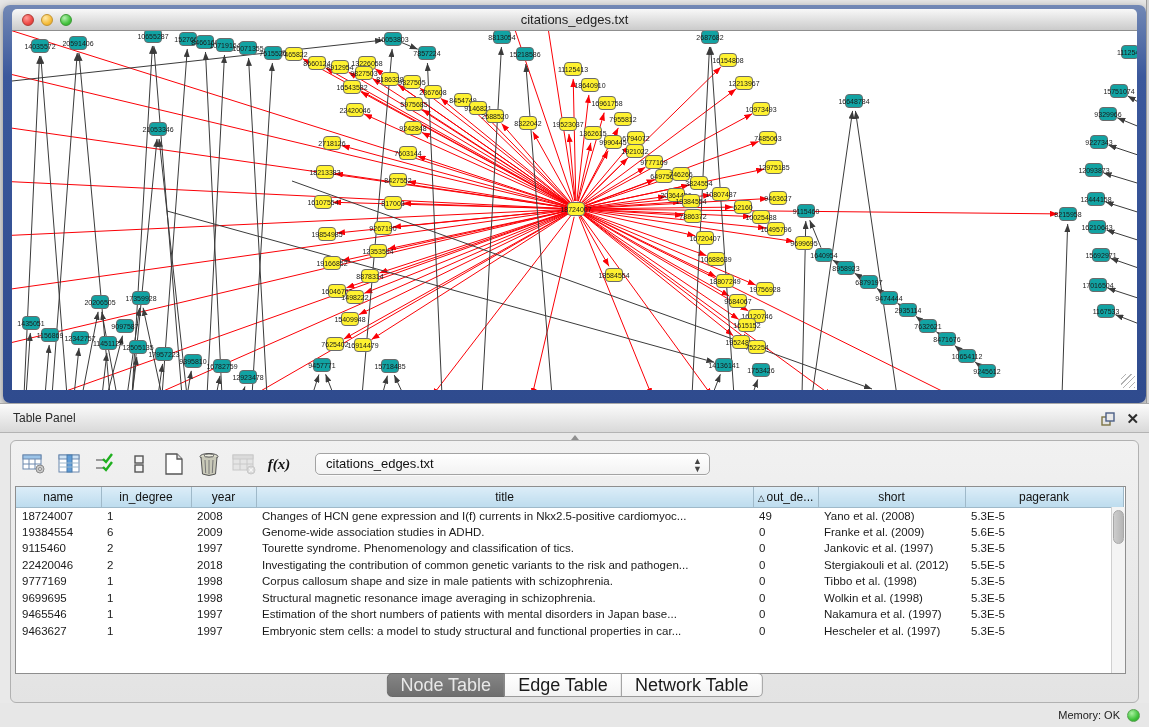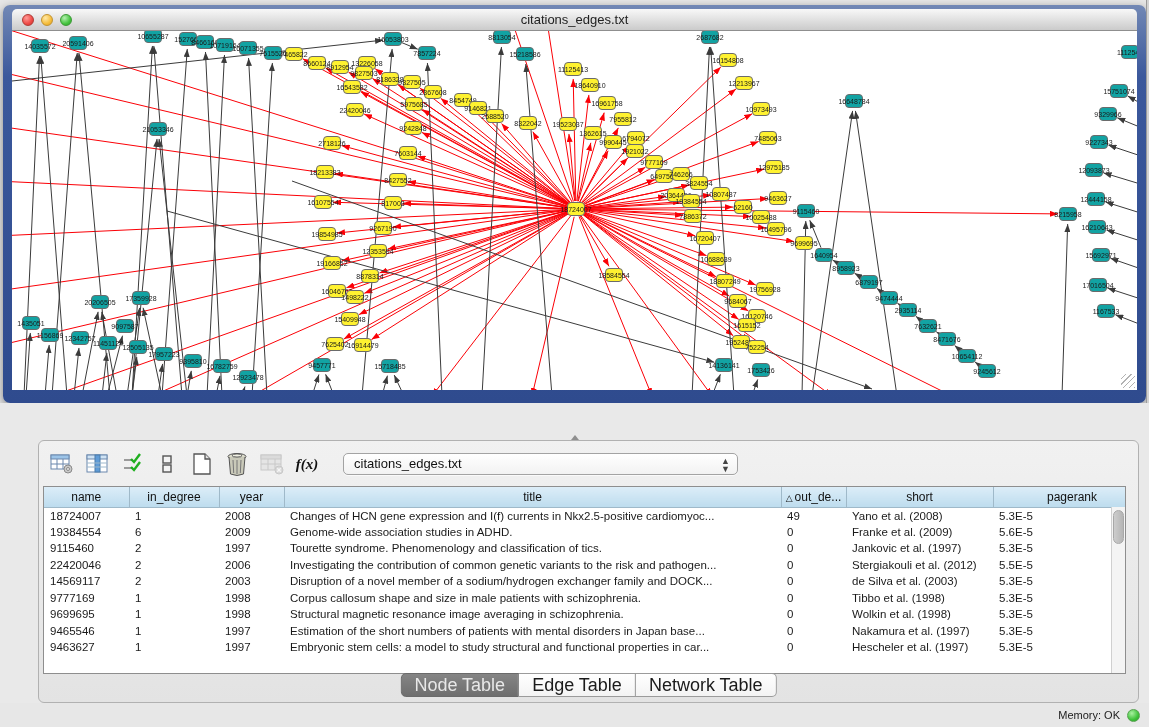--- a/index.html
+++ b/index.html
@@ -31,21 +31,21 @@
     border-top:1px solid #a8a8a8; border-bottom:1px solid #b3b3b3; position:relative; }
   .panel-title { font-size:12px; color:#2b2b2b; line-height:29px; padding-left:13px; }
   .ph-icons { position:absolute; right:10px; top:0; height:29px; display:flex; align-items:center; gap:11px; }
   .float-ic svg, .close-x { display:block; }
   .close-x { font-size:15px; font-weight:bold; color:#2d2d2d; line-height:15px; cursor:default; }
   .splitter-nub { position:absolute; left:571px; top:32px; width:0; height:0;
     border-left:4px solid transparent; border-right:4px solid transparent; border-bottom:5px solid #8f8f8f; }
 
   .panel-inner { position:absolute; left:10px; right:10px; top:37px; height:263px;
     border:1px solid #b1b1b1; border-radius:6px;
-    background:linear-gradient(#f1f1f1,#e3e3e3);margin-left:28px; }
+    background:linear-gradient(#f1f1f1,#e3e3e3); }
   .toolbar { position:absolute; left:10px; top:7px; height:32px; display:flex; align-items:center; gap:9px; }
   .tb-btn { width:26px; height:26px; display:flex; align-items:center; justify-content:center; border-radius:4px; }
   .tb-btn svg { display:block; }
   .fx-label { font-size:15px; font-style:italic; font-family:"Liberation Serif",serif; color:#111; font-weight:bold; }
   .combo { width:395px; height:22px; margin-left:14px; border:1px solid #a3a3a3; border-radius:5px;
     background:linear-gradient(#ffffff,#f2f2f2); position:relative; box-shadow:0 1px 0 rgba(255,255,255,.7); }
   .combo-text { font-size:13px; color:#111; line-height:20px; padding-left:10px; }
   .combo-arrows { position:absolute; right:7px; top:3px; font-size:9px; line-height:8px; color:#444; text-align:center; }
 
   .tablewrap { position:absolute; left:4px; right:12px; top:45px; height:188px;
@@ -741,20 +741,32 @@
             <text x="1118" y="23.5" text-anchor="middle" font-size="7" fill="#1a1a1a">1112544</text>
           </g>
         </g>
       </svg>
     <div class="resize-grip"></div>
   </div>
 </div>
 <div class="right-sliver"></div>
 
 <div id="table-panel">
+  <div class="panel-header">
+    <div class="panel-title">Table Panel</div>
+    <div class="ph-icons">
+      <span class="float-ic">
+        <svg width="14" height="14" viewBox="0 0 14 14">
+          <rect x="1" y="5" width="8" height="8" fill="none" stroke="#7d7445" stroke-width="1.4"></rect>
+          <rect x="5" y="1" width="8" height="8" fill="#e9e9e9" stroke="#4b5e86" stroke-width="1.4"></rect>
+        </svg>
+      </span>
+      <span class="close-x">✕</span>
+    </div>
+  </div>
   <div class="splitter-nub"></div>
 
   <div class="panel-inner">
     <div class="toolbar">
       <span class="tb-btn">
         <svg width="24" height="22" viewBox="0 0 24 22">
           <rect x="1" y="2" width="18" height="14" fill="#fff" stroke="#6a87ad"></rect>
           <rect x="1" y="2" width="18" height="4" fill="#9cc4e8" stroke="#6a87ad"></rect>
           <line x1="7" y1="6" x2="7" y2="16" stroke="#6a87ad"></line>
             <line x1="13" y1="6" x2="13" y2="16" stroke="#6a87ad"></line>
@@ -868,34 +880,25 @@
               <td>2</td>
               <td>1997</td>
               <td>Tourette syndrome. Phenomenology and classification of tics.</td>
               <td>0</td>
               <td>Jankovic et al. (1997)</td>
               <td>5.3E-5</td>
             </tr>
             <tr>
               <td>22420046</td>
               <td>2</td>
-              <td>2006</td>
+              <td>2018</td>
               <td>Investigating the contribution of common genetic variants to the risk and pathogen...</td>
               <td>0</td>
               <td>Stergiakouli et al. (2012)</td>
               <td>5.5E-5</td>
-            </tr>
-            <tr>
-              <td>14569117</td>
-              <td>2</td>
-              <td>2003</td>
-              <td>Disruption of a novel member of a sodium/hydrogen exchanger family and DOCK...</td>
-              <td>0</td>
-              <td>de Silva et al. (2003)</td>
-              <td>5.3E-5</td>
             </tr>
             <tr>
               <td>9777169</td>
               <td>1</td>
               <td>1998</td>
               <td>Corpus callosum shape and size in male patients with schizophrenia.</td>
               <td>0</td>
               <td>Tibbo et al. (1998)</td>
               <td>5.3E-5</td>
             </tr>

